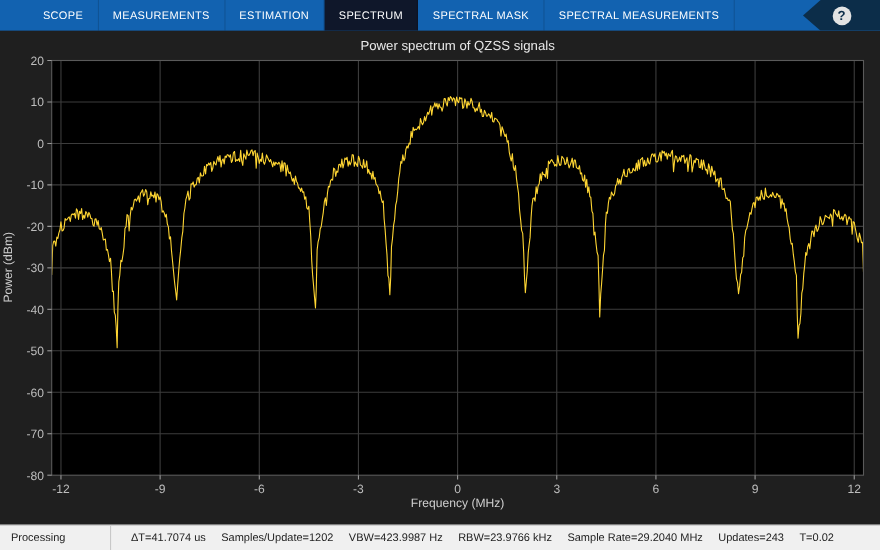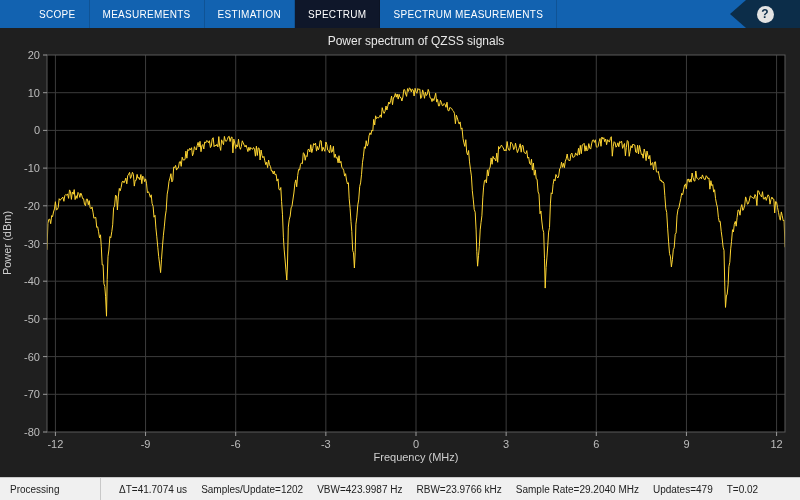--- a/index.html
+++ b/index.html
@@ -31,21 +31,22 @@
 <body>
 
 <div class="app">
 
   <div class="toolbar" style="background: rgb(18, 98, 176);">
     <div class="toolbar-tabs">
         <div class="tab">SCOPE</div>
         <div class="tab">MEASUREMENTS</div>
         <div class="tab">ESTIMATION</div>
         <div class="tab active" style="background: #0f172a;">SPECTRUM</div>
-        <div class="tab">SPECTRUM MEASUREMENTS</div>
+        <div class="tab">SPECTRAL MASK</div>
+        <div class="tab">SPECTRAL MEASUREMENTS</div>
       </div>
     <div class="help-wrap">
       <button class="help-btn">?</button>
     </div>
   </div>
 
   <div class="figure">
     <svg id="plot-svg" viewBox="0 0 800 450" xmlns="http://www.w3.org/2000/svg">
       <g id="plot-dynamic">
           <defs>
@@ -126,18 +127,18 @@
   </div>
 
   <div class="statusbar">
     <div class="status-left">Processing</div>
     <div class="status-stats">
         <span class="stat">ΔT=41.7074 us</span>
         <span class="stat">Samples/Update=1202</span>
         <span class="stat">VBW=423.9987 Hz</span>
         <span class="stat">RBW=23.9766 kHz</span>
         <span class="stat">Sample Rate=29.2040 MHz</span>
-        <span class="stat">Updates=479</span>
+        <span class="stat">Updates=243</span>
         <span class="stat">T=0.02</span>
       </div>
   </div>
 
 </div>
 
 </body></html>

